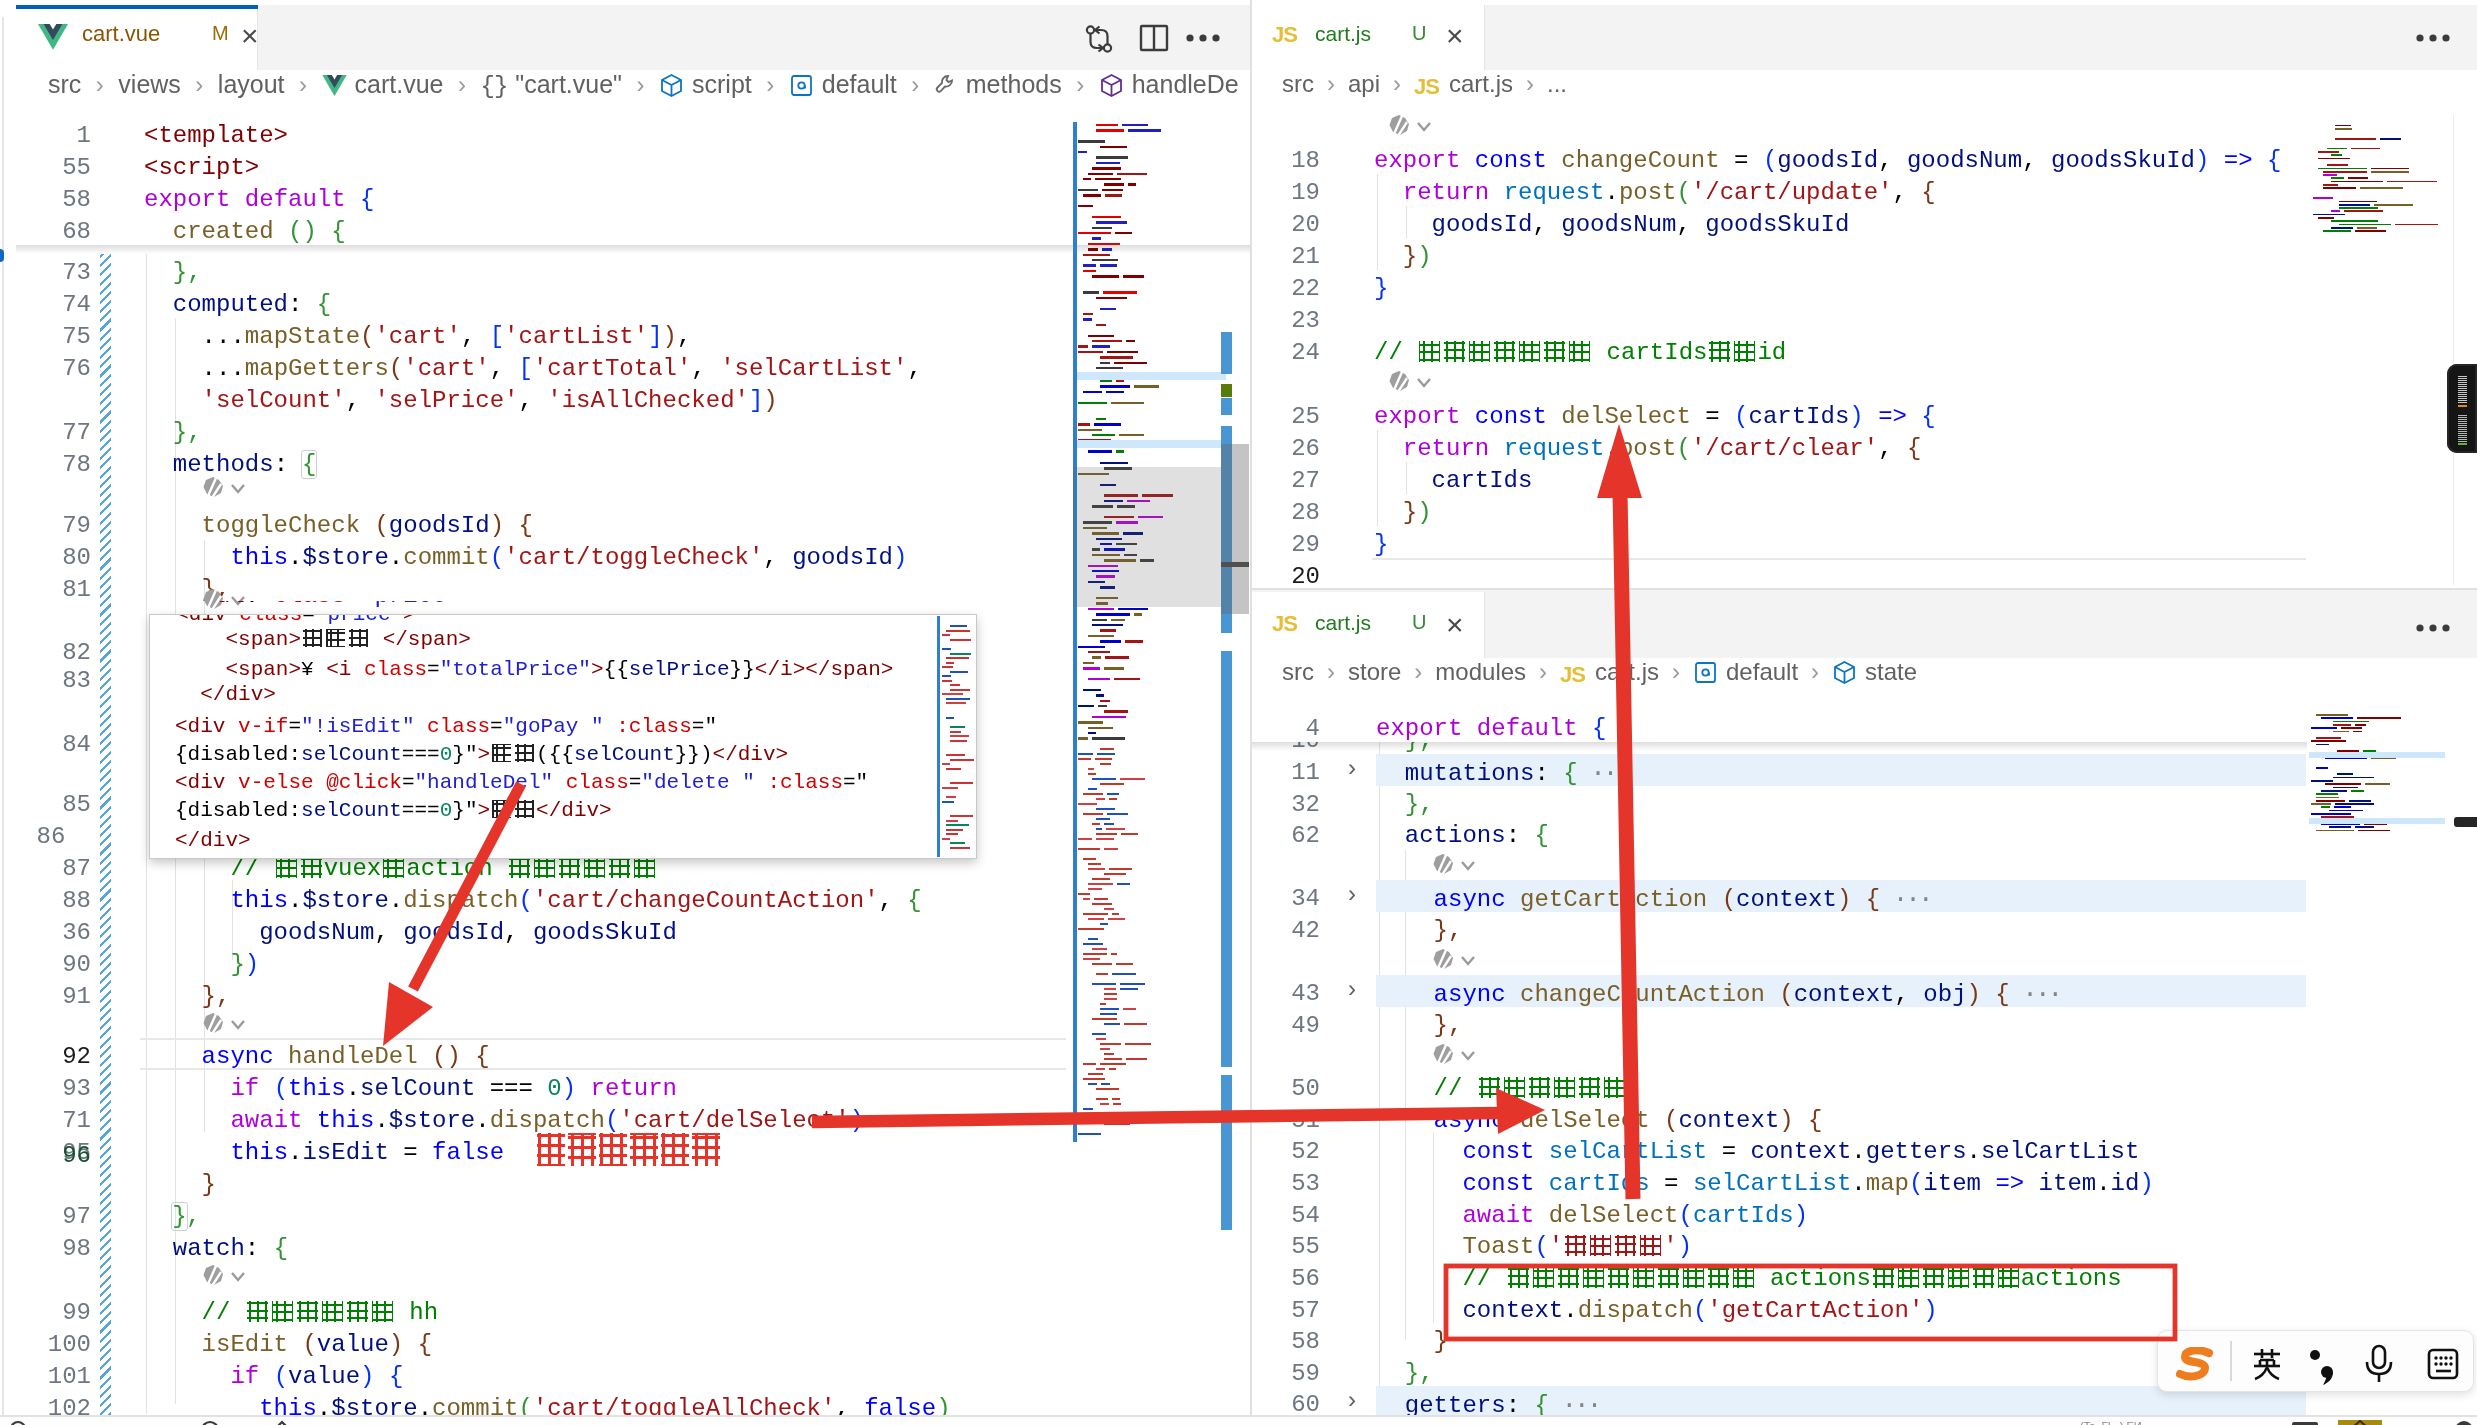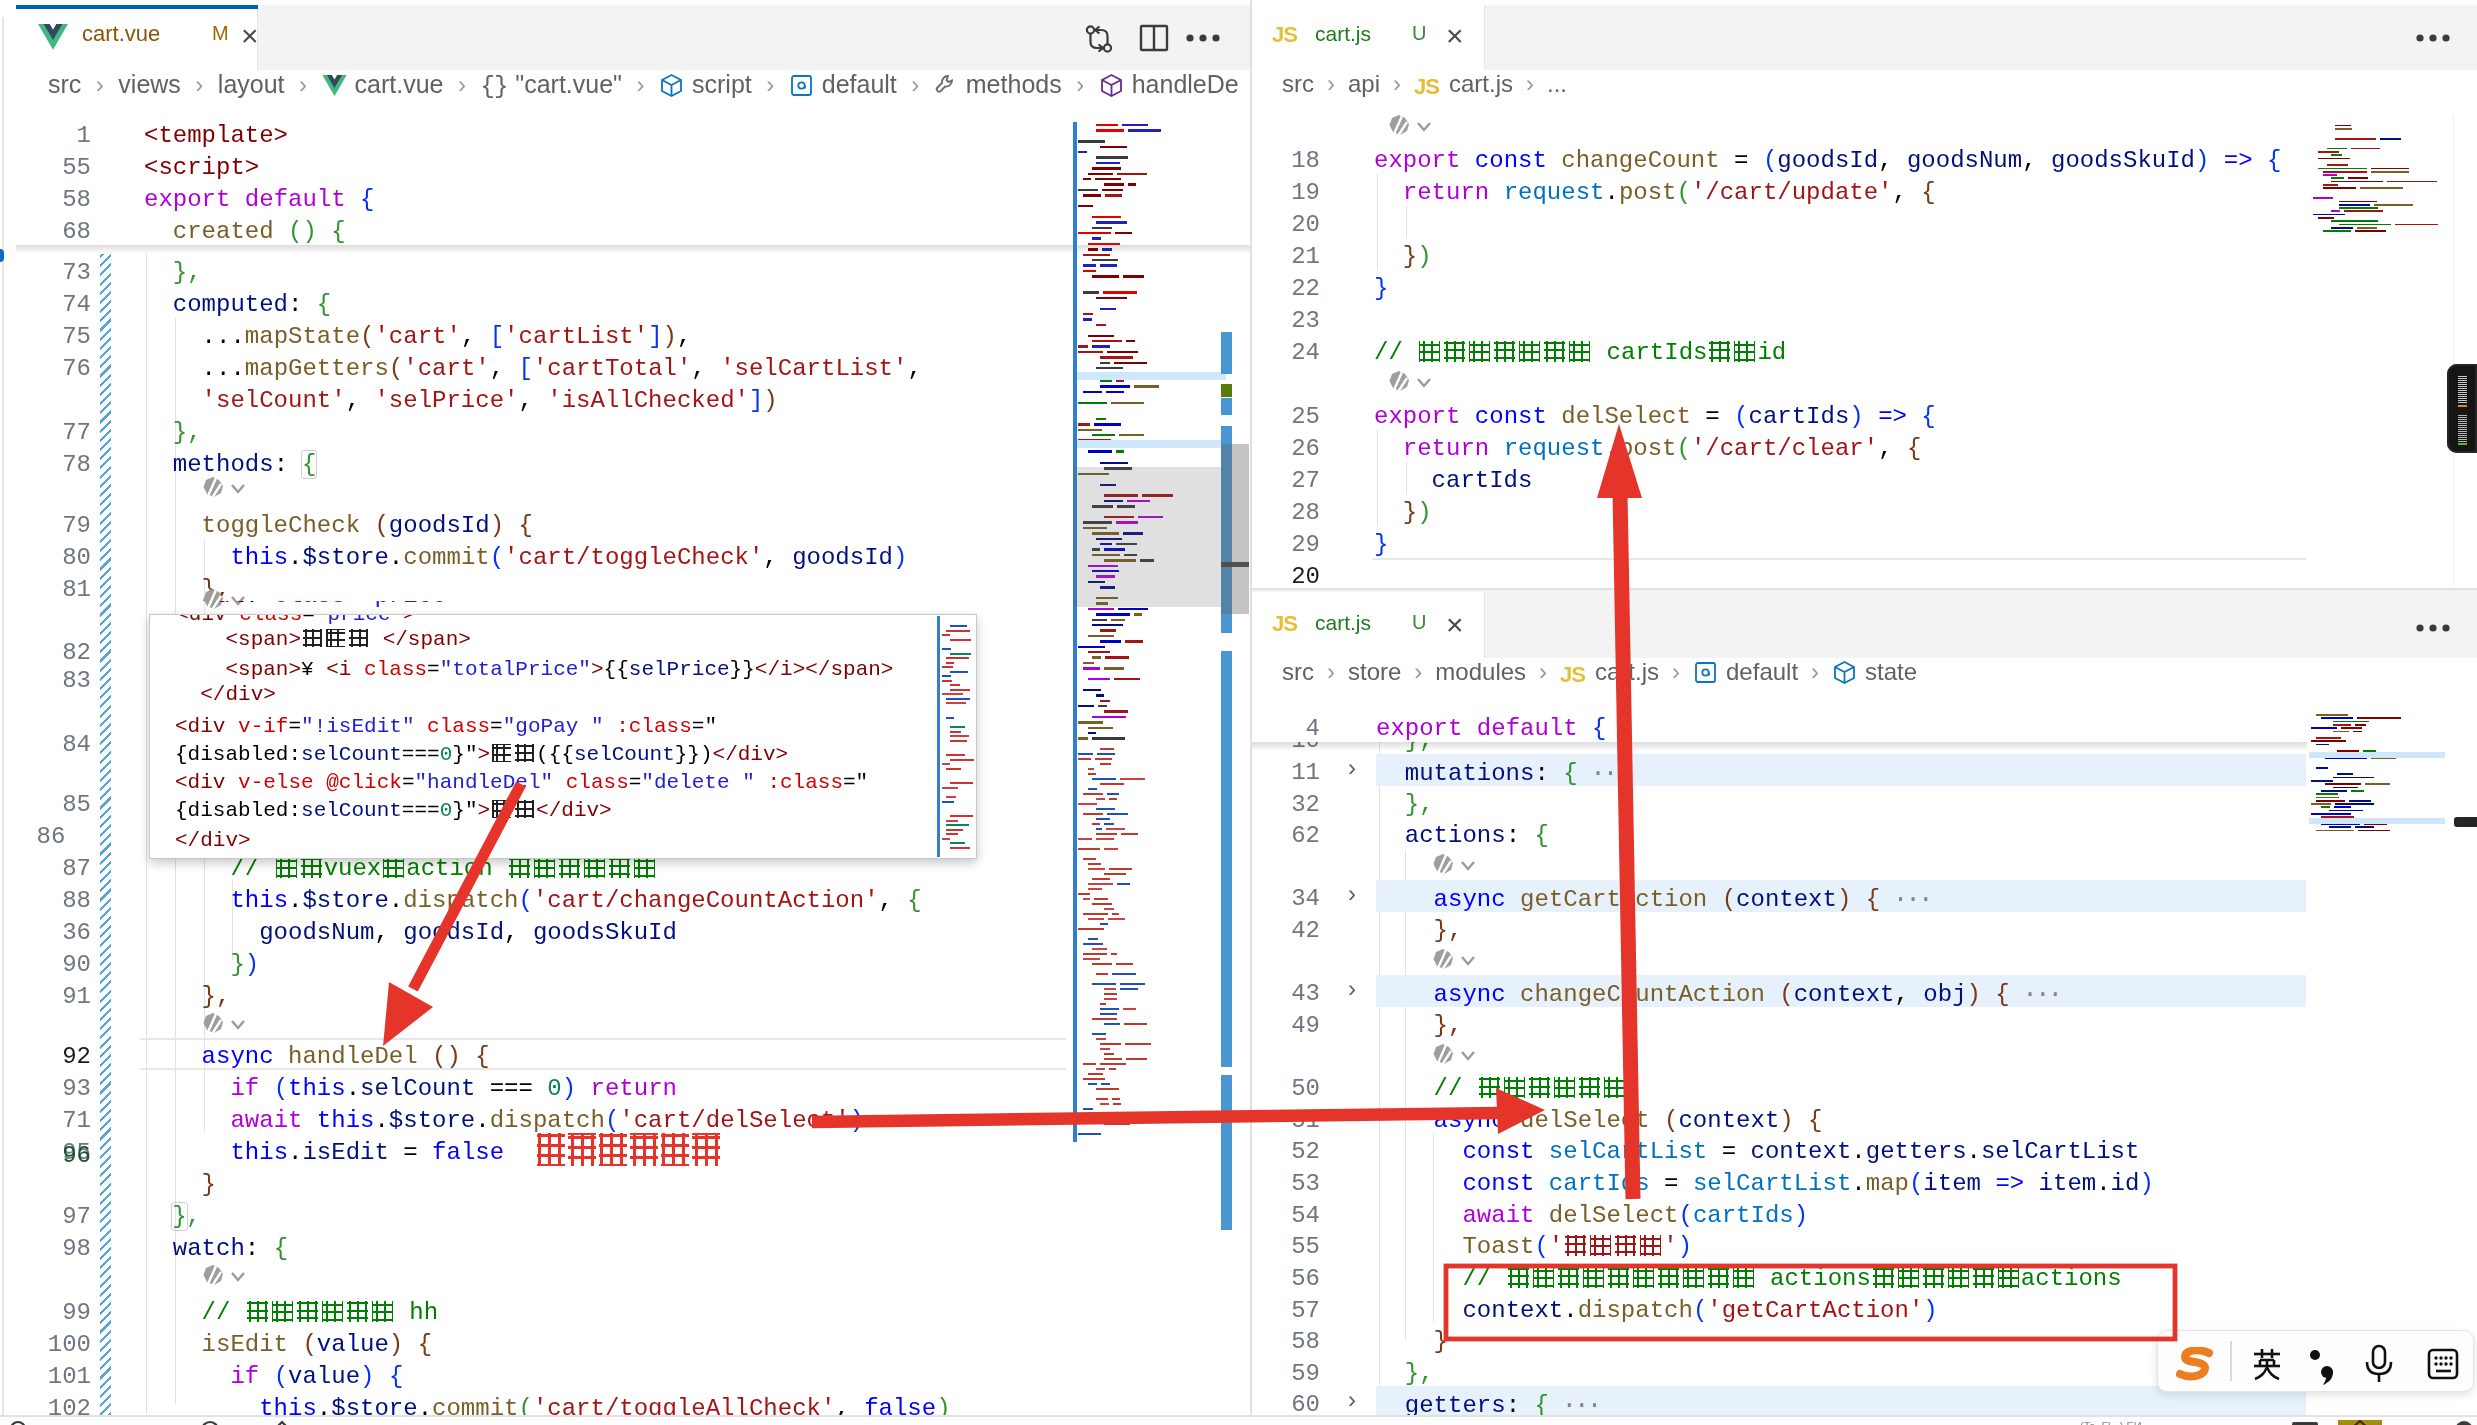--- a/index.html
+++ b/index.html
@@ -480,20 +480,21 @@
     <div style="left:1388px;top:114px;width:46px;height:22px"><svg width="46" height="24" viewBox="0 0 46 24">
         <path d="M11 1 L17 4 L21 10 L19 17 L12 21 L5 18 L1.5 11 L4 4 Z" fill="#9e9e9e"></path>
         <path d="M14 2 L6 20 M19 8 L10 22" stroke="#fff" stroke-width="2.4"></path>
         <path d="M30 9 L36 16 L42 9" stroke="#9a9a9a" stroke-width="2.4" fill="none"></path>
       </svg></div>
     <div style="left:1240px;top:145px;width:80px;height:32px;line-height:32px;font:24px/32px 'Liberation Mono',monospace;text-align:right;color:#6e7681">18</div>
     <div style="left:1374px;top:145px;height:32px;line-height:32px;font:24px/32px 'Liberation Mono',monospace;white-space:pre;"><span style="color:#AF00DB">export</span><span style="color:#000000"> </span><span style="color:#0000FF">const</span><span style="color:#000000"> </span><span style="color:#795E26">changeCount</span><span style="color:#000000"> = </span><span style="color:#0431FA">(</span><span style="color:#001080">goodsId</span><span style="color:#000000">, </span><span style="color:#001080">goodsNum</span><span style="color:#000000">, </span><span style="color:#001080">goodsSkuId</span><span style="color:#0431FA">)</span><span style="color:#000000"> </span><span style="color:#0000FF">=&gt;</span><span style="color:#000000"> </span><span style="color:#0431FA">{</span></div>
     <div style="left:1240px;top:177px;width:80px;height:32px;line-height:32px;font:24px/32px 'Liberation Mono',monospace;text-align:right;color:#6e7681">19</div>
     <div style="left:1374px;top:177px;height:32px;line-height:32px;font:24px/32px 'Liberation Mono',monospace;white-space:pre;"><span style="color:#000000">  </span><span style="color:#AF00DB">return</span><span style="color:#000000"> </span><span style="color:#0070C1">request</span><span style="color:#000000">.</span><span style="color:#795E26">post</span><span style="color:#319331">(</span><span style="color:#A31515">'/cart/update'</span><span style="color:#000000">, </span><span style="color:#7B3814">{</span></div>
     <div style="left:1240px;top:209px;width:80px;height:32px;line-height:32px;font:24px/32px 'Liberation Mono',monospace;text-align:right;color:#6e7681">20</div>
+    <div style="left:1374px;top:209px;height:32px;line-height:32px;font:24px/32px 'Liberation Mono',monospace;white-space:pre;"><span style="color:#000000">    </span><span style="color:#001080">goodsId</span><span style="color:#000000">, </span><span style="color:#001080">goodsNum</span><span style="color:#000000">, </span><span style="color:#001080">goodsSkuId</span></div>
     <div style="left:1240px;top:241px;width:80px;height:32px;line-height:32px;font:24px/32px 'Liberation Mono',monospace;text-align:right;color:#6e7681">21</div>
     <div style="left:1374px;top:241px;height:32px;line-height:32px;font:24px/32px 'Liberation Mono',monospace;white-space:pre;"><span style="color:#000000">  </span><span style="color:#7B3814">}</span><span style="color:#319331">)</span></div>
     <div style="left:1240px;top:273px;width:80px;height:32px;line-height:32px;font:24px/32px 'Liberation Mono',monospace;text-align:right;color:#6e7681">22</div>
     <div style="left:1374px;top:273px;height:32px;line-height:32px;font:24px/32px 'Liberation Mono',monospace;white-space:pre;"><span style="color:#0431FA">}</span></div>
     <div style="left:1240px;top:305px;width:80px;height:32px;line-height:32px;font:24px/32px 'Liberation Mono',monospace;text-align:right;color:#6e7681">23</div>
     <div style="left:1240px;top:337px;width:80px;height:32px;line-height:32px;font:24px/32px 'Liberation Mono',monospace;text-align:right;color:#6e7681">24</div>
     <div style="left:1374px;top:337px;height:32px;line-height:32px;font:24px/32px 'Liberation Mono',monospace;white-space:pre;"><span style="color:#008000">// </span><i class="cj cg p1"></i><i class="cj cg p0"></i><i class="cj cg p1"></i><i class="cj cg p0"></i><i class="cj cg p1"></i><i class="cj cg p0"></i><i class="cj cg p1"></i><span style="color:#008000"> cartIds</span><i class="cj cg p0"></i><i class="cj cg p1"></i><span style="color:#008000">id</span></div>
     <div style="left:1388px;top:370px;width:46px;height:22px"><svg width="46" height="24" viewBox="0 0 46 24">
         <path d="M11 1 L17 4 L21 10 L19 17 L12 21 L5 18 L1.5 11 L4 4 Z" fill="#9e9e9e"></path>
         <path d="M14 2 L6 20 M19 8 L10 22" stroke="#fff" stroke-width="2.4"></path>

